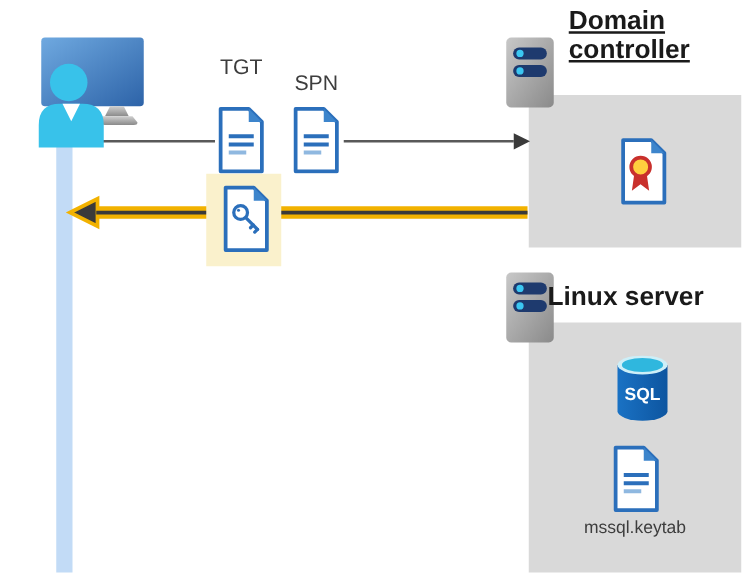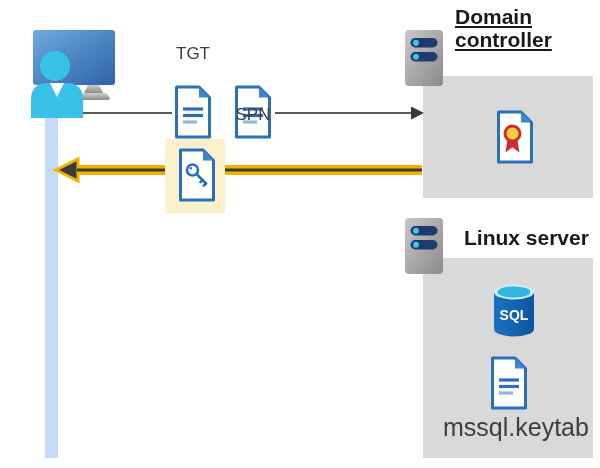--- a/index.html
+++ b/index.html
@@ -12,21 +12,21 @@
   }
   html,body{margin:0;padding:0;background:#fff;}
   #canvas{
     position:relative;width:600px;height:468px;background:#fff;overflow:hidden;
     font-family:"Liberation Sans","DejaVu Sans",sans-serif;
   }
   .abs{position:absolute;}
   .gbox{background:var(--box-gray);}
   .title{font-size:21px;font-weight:bold;color:var(--title-black);line-height:23px;}
   .small-label{font-size:17px;color:var(--label-gray);text-align:center;}
-  .file-label{font-size:25px;color:var(--label-gray);text-align:center;}
+  .file-label{font-size:14px;color:var(--label-gray);text-align:center;}
   svg{display:block;}
 </style>
 </head>
 <body>
 
 <div id="canvas">
 
   <svg class="abs" width="0" height="0" aria-hidden="true">
     <defs>
       <linearGradient id="mon-g" x1="0" y1="0" x2="1" y2="1">
@@ -142,21 +142,21 @@
   <svg class="abs" style="left:489px;top:356px;" width="40" height="54" viewBox="0 0 40 54">
     <path d="M3.5,2 H26 L36.5,12.5 V52 H3.5 Z" fill="#ffffff" stroke="var(--doc-blue)" stroke-width="3" stroke-linejoin="round"></path>
     <path d="M26,2 V12.5 H36.5 Z" fill="var(--fold-blue)"></path>
     <line x1="10" y1="24" x2="30" y2="24" stroke="var(--doc-blue)" stroke-width="3.2"></line>
     <line x1="10" y1="30.5" x2="30" y2="30.5" stroke="var(--doc-blue)" stroke-width="3.2"></line>
     <line x1="10" y1="37" x2="24" y2="37" stroke="var(--doc-blue-light)" stroke-width="3.2"></line>
   </svg>
 
 
   <div class="abs small-label" style="left:171px;top:44px;width:44px;">TGT</div>
-  <div class="abs small-label" style="left:231px;top:57px;width:44px;margin-top:48px;">SPN</div>
+  <div class="abs small-label" style="left:231px;top:57px;width:44px;">SPN</div>
 
   <div class="abs title" style="left:455px;top:5px;width:132px;text-decoration:underline;">Domain controller</div>
 
-  <div class="abs title" style="left:464px;top:226px;white-space:nowrap;">Linux server</div>
+  <div class="abs title" style="left:438px;top:226px;white-space:nowrap;">Linux server</div>
 
   <div class="abs file-label" style="left:443px;top:413px;width:130px;">mssql.keytab</div>
 
 </div>
 
 </body></html>

